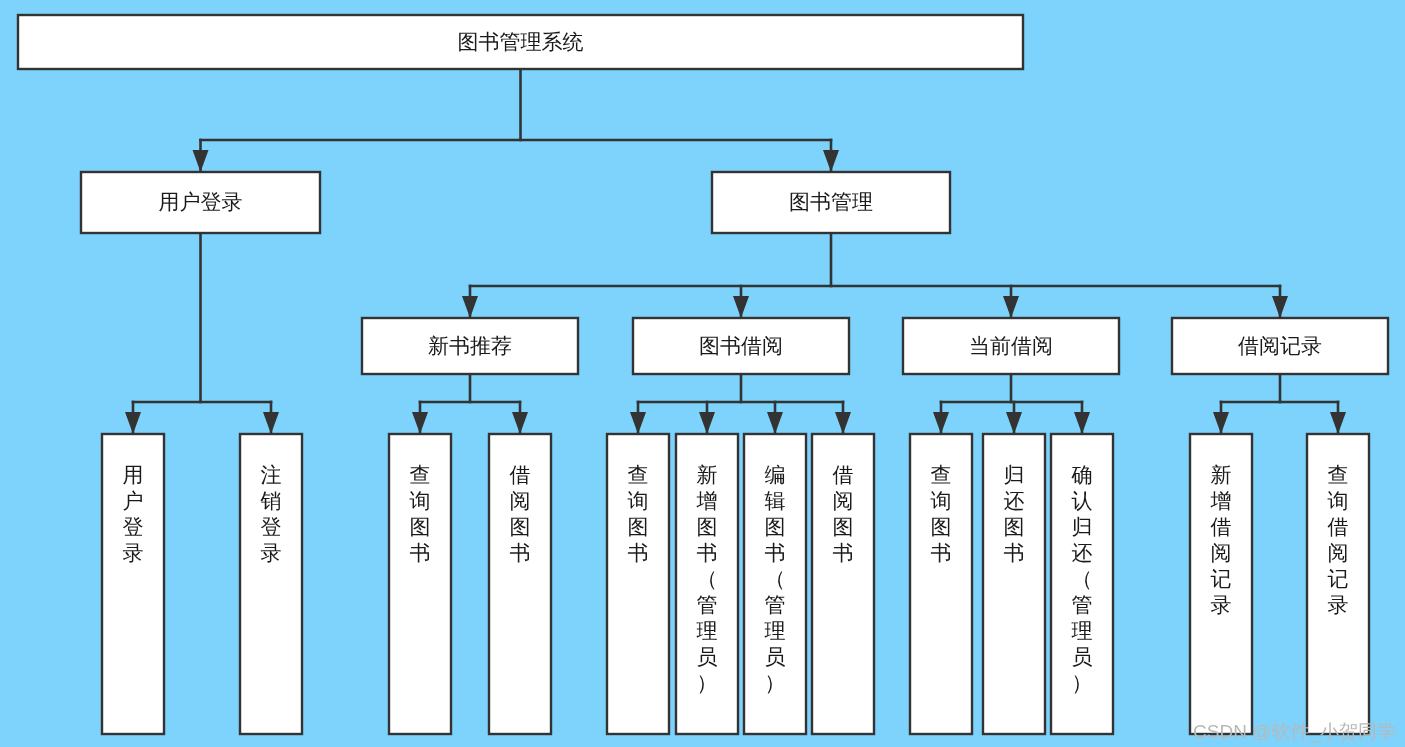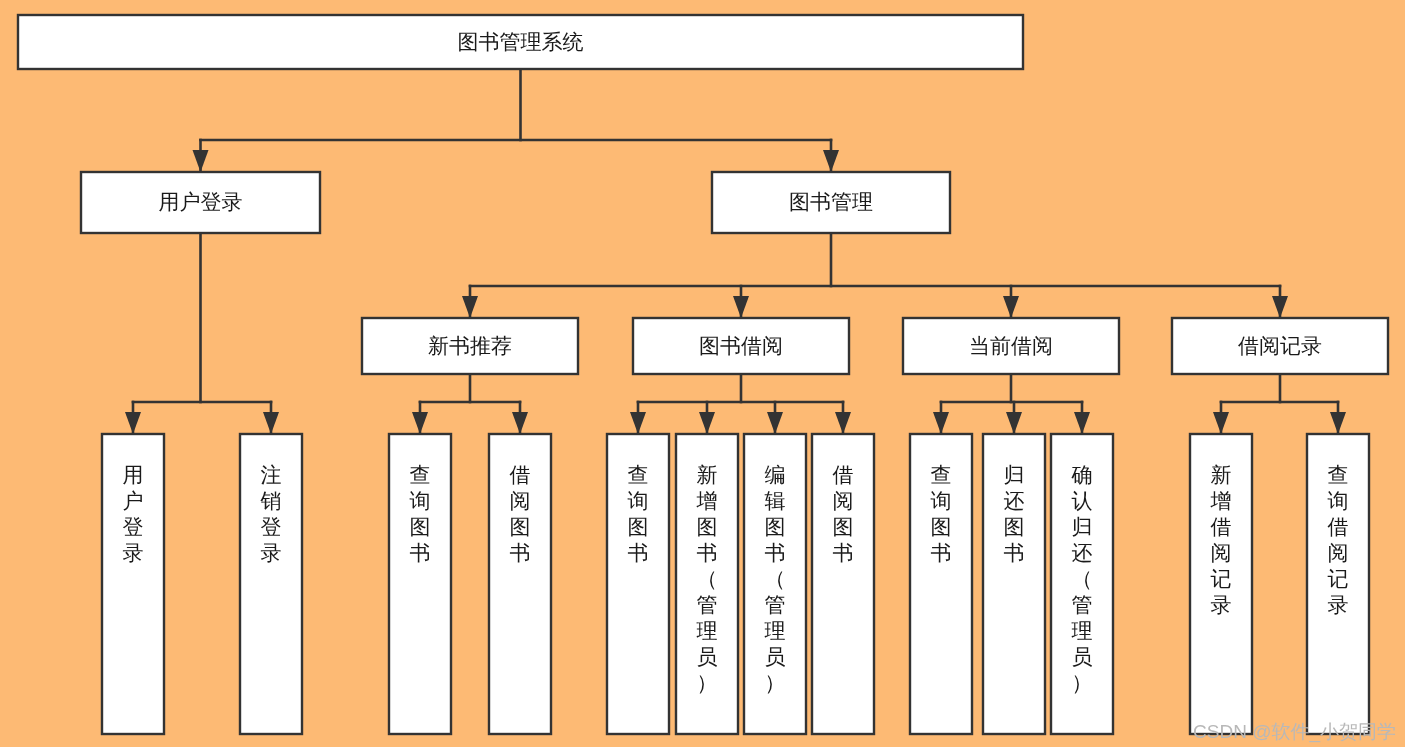--- a/index.html
+++ b/index.html
@@ -8,21 +8,21 @@
     padding: 0;
     background: #ffffff;
   }
   body {
     font-family: "Liberation Sans", "DejaVu Sans", sans-serif;
   }
   #diagram-root {
     position: relative;
     width: 1405px;
     height: 747px;
-    background: #fdba74;
+    background: #7dd3fc;
     overflow: hidden;
   }
   svg.tree-canvas {
     position: absolute;
     left: 0;
     top: 0;
     width: 1405px;
     height: 747px;
     display: block;
   }

